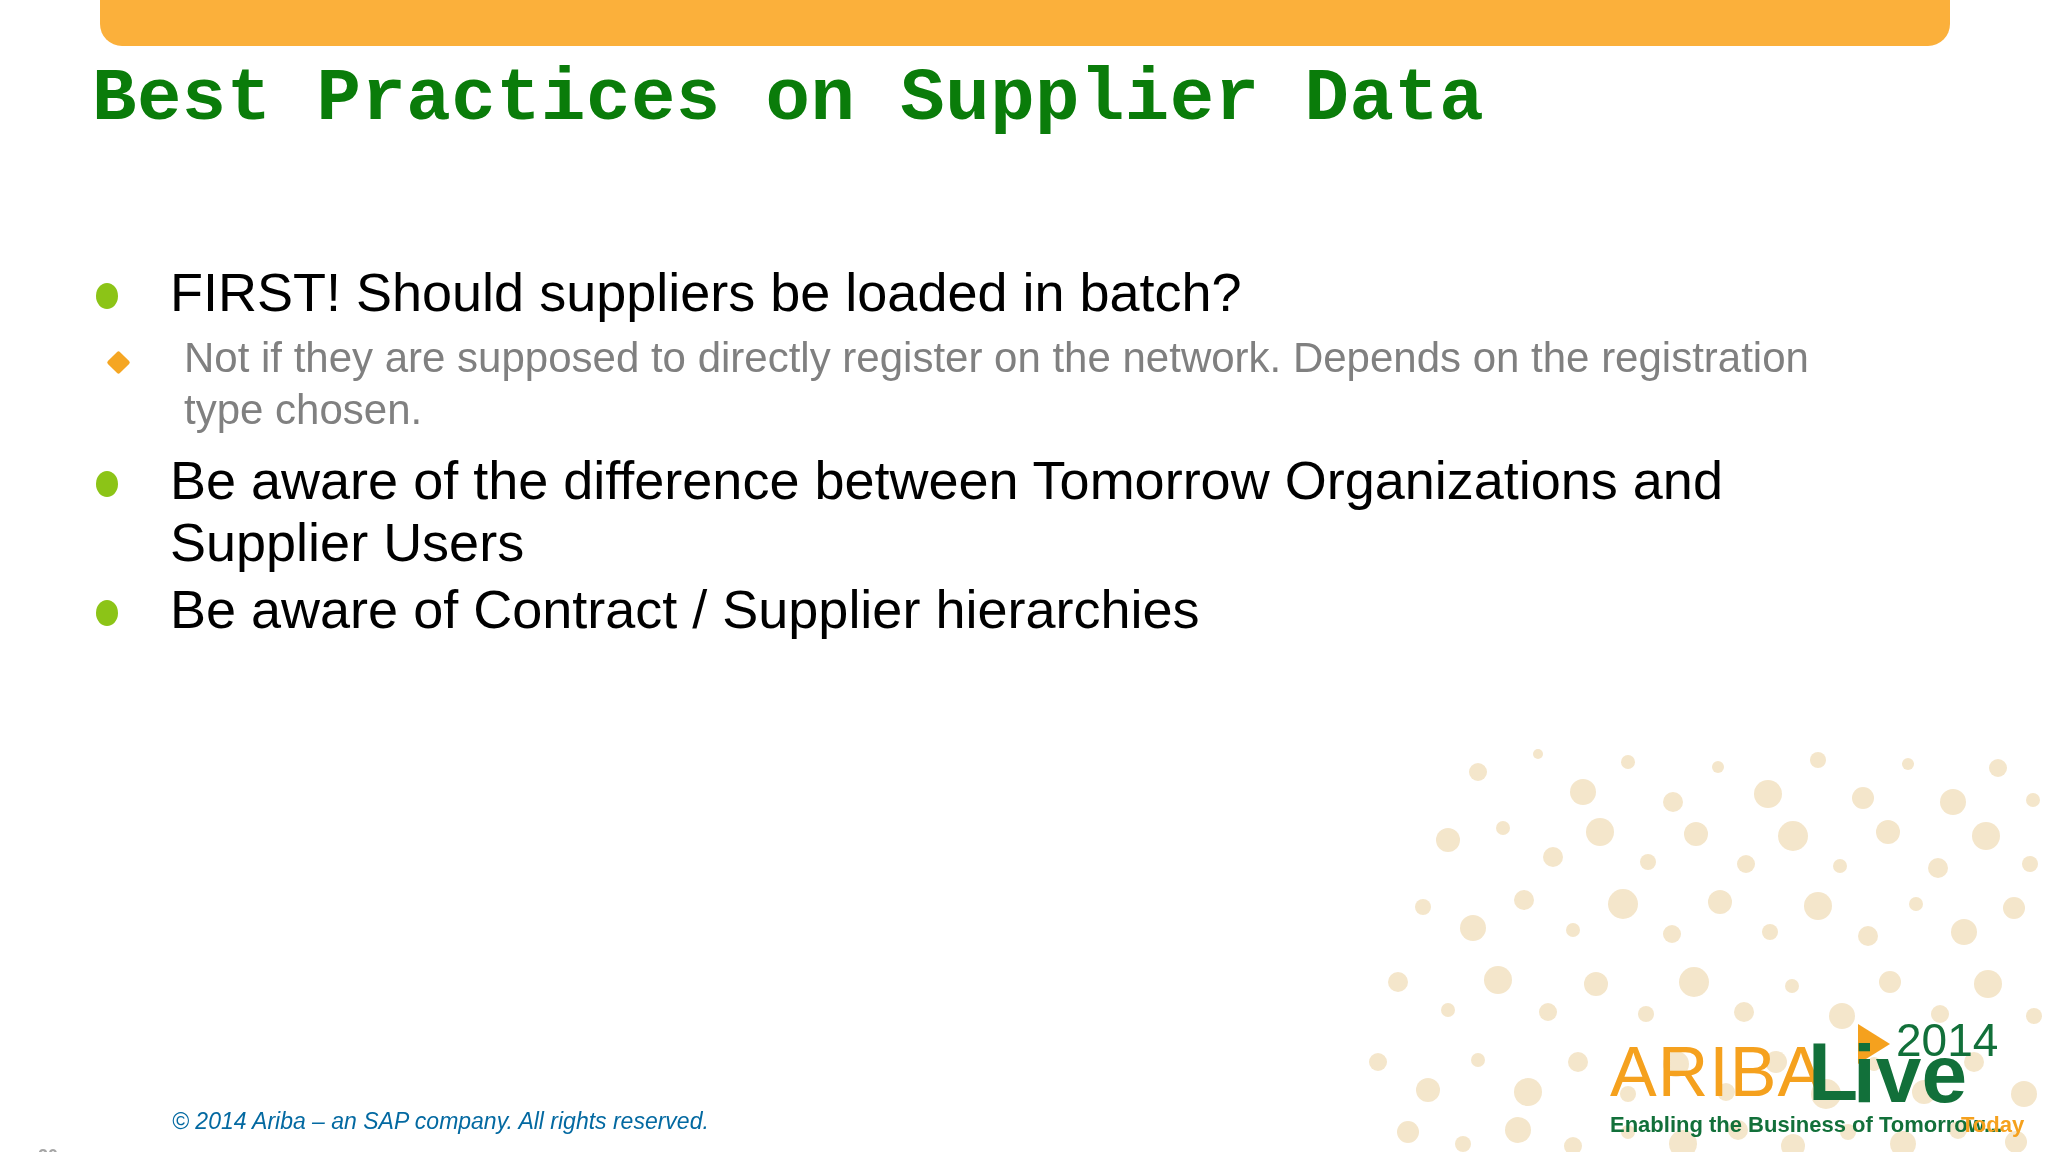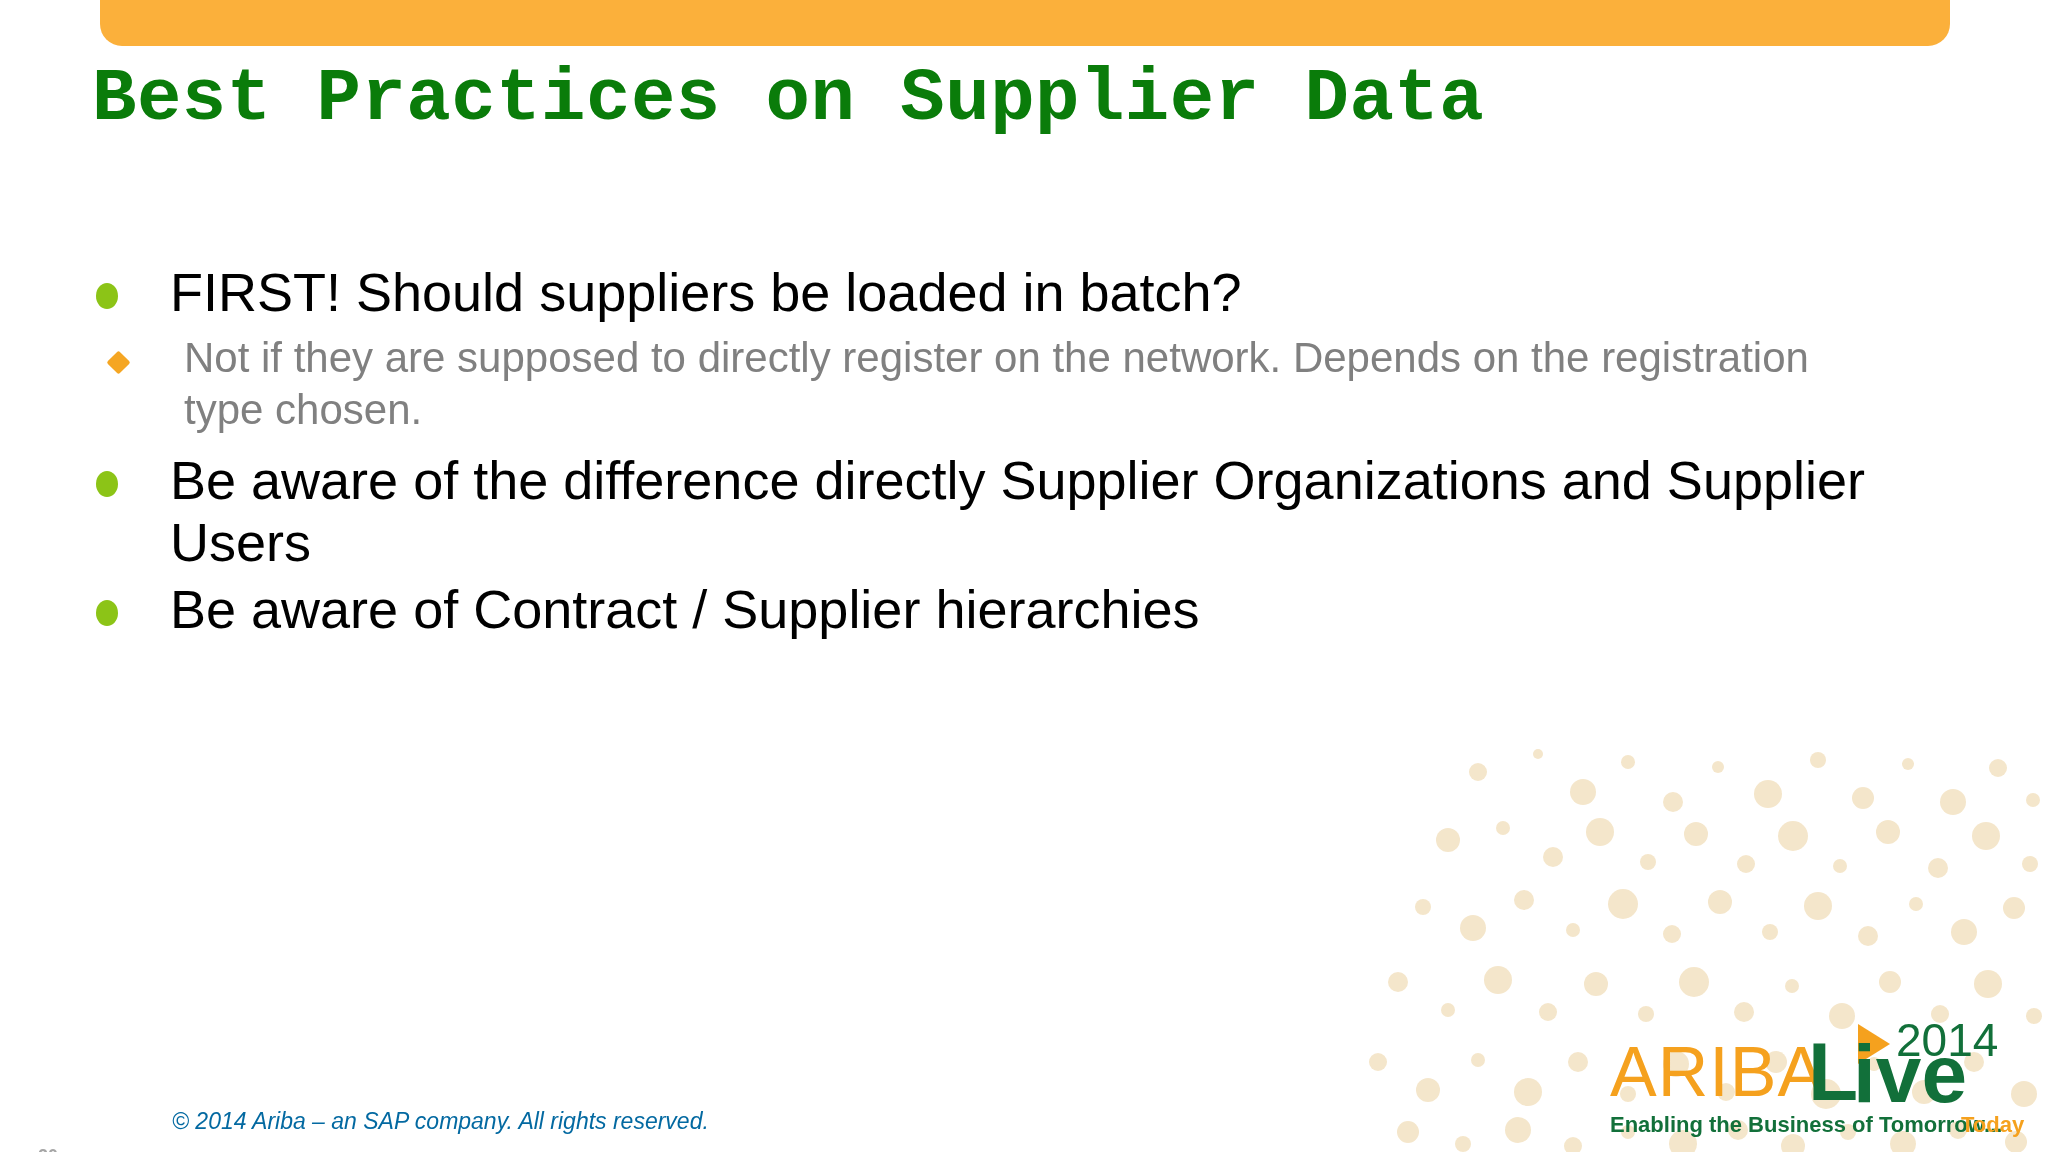--- a/index.html
+++ b/index.html
@@ -271,21 +271,21 @@
             <span class="diamond-orange"></span>
           </span>
         <span class="txt">Not if they are supposed to directly register on the network. Depends on the registration type chosen.</span>
       </div>
     </div>
 
     <div class="bullet-l1">
       <span class="marker">
           <span class="dot-green"></span>
         </span>
-      <span class="txt">Be aware of the difference directly Supplier Organizations and Supplier Users</span>
+      <span class="txt">Be aware of the difference between Tomorrow Organizations and Supplier Users</span>
     </div>
 
     <div class="bullet-l1">
       <span class="marker">
           <span class="dot-green"></span>
         </span>
       <span class="txt">Be aware of Contract / Supplier hierarchies</span>
     </div>
 
   </div>

